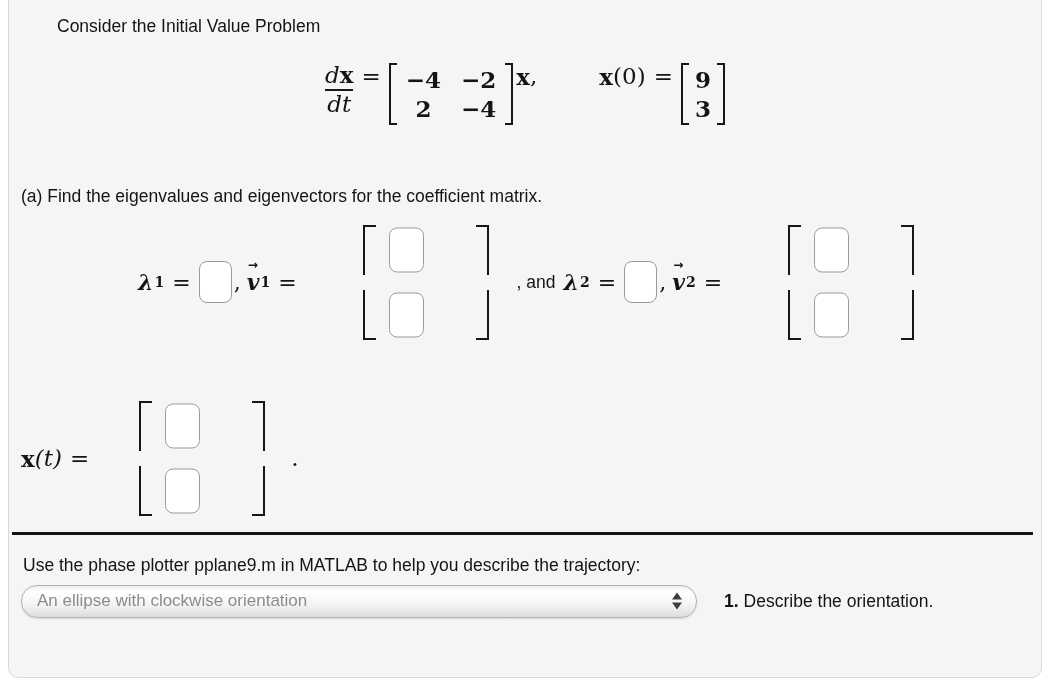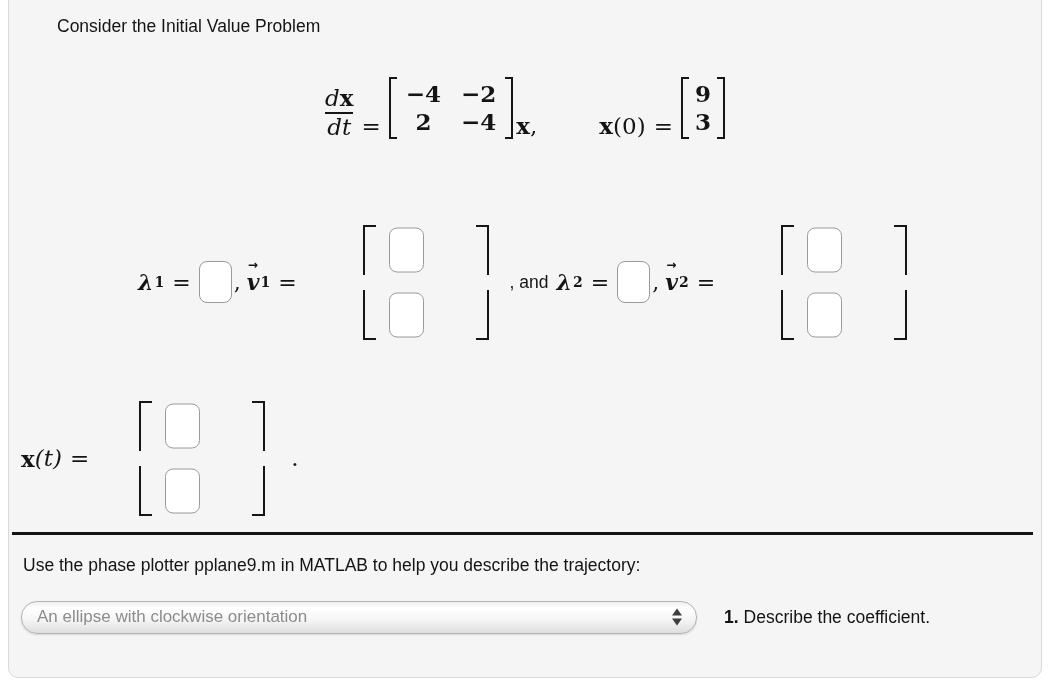--- a/index.html
+++ b/index.html
@@ -53,28 +53,28 @@
 
   
   .ibox {
     width:35px; height:45px; background:#ffffff;
     border:1.7px solid #9a9a9a; border-radius:8px; outline:none;
     font-family:"Liberation Sans", sans-serif; font-size:16px; text-align:center; color:#141414; padding:0;
   }
   .ibox.small { width:33px; height:42px; vertical-align:middle; }
 
   
-  .eq-row   { position:absolute; left:0; right:0; top:76px;  height:76px;  display:flex; align-items:flex-end; justify-content:center; }
+  .eq-row   { position:absolute; left:0; right:0; top:76px;  height:76px;  display:flex; align-items:flex-start; justify-content:center; }
   .eig-row  { position:absolute; left:0; right:0; top:228px; height:134px; display:flex; align-items:center; padding-left:129px; font-size:22px; }
   .xt-row   { position:absolute; left:0; right:0; top:408px; height:126px; display:flex; align-items:center; padding-left:12px; font-size:23px; }
 
   .divider { position:absolute; left:3px; width:1021px; top:545px; height:2.5px; background:#141414; }
 
   
-  .dd-row { position:absolute; left:12px; top:612px; height:36px; display:flex; align-items:center; }
+  .dd-row { position:absolute; left:12px; top:596px; height:36px; display:flex; align-items:center; }
   .select {
     position:relative; width:676px; height:33px; border:1px solid #b3b3b3; border-radius:16px;
     background:linear-gradient(180deg,#efefef 0%,#ffffff 20%,#f4f4f4 60%,#dedede 100%);
     box-shadow:0 1px 2px rgba(0,0,0,0.12);
     display:flex; align-items:center; padding:0 34px 0 15px; cursor:default;
   }
   .select .val { font-size:17px; color:#8c8c8c; white-space:nowrap; overflow:hidden; }
   .spin { position:absolute; right:14px; top:50%; transform:translateY(-50%); display:flex; flex-direction:column; gap:3px; }
   .tri-up   { width:0; height:0; border-left:5px solid transparent; border-right:5px solid transparent; border-bottom:7px solid #3e3e3e; }
   .tri-down { width:0; height:0; border-left:5px solid transparent; border-right:5px solid transparent; border-top:7px solid #3e3e3e; }
@@ -114,20 +114,21 @@
     <span class="bmat">
       <span class="bk l"></span>
       <span class="cells one" style="padding:3px 6px;">
         <span>9</span>
         <span>3</span>
       </span>
       <span class="bk r"></span>
     </span>
   </div>
 
+  <div class="txt" style="left:12px; top:199px;">(a) Find the eigenvalues and eigenvectors for the coefficient matrix.</div>
 
   <div class="eig-row">
     <span class="m mbi">λ</span>
       <span class="msub">1</span>
     <span class="meq">=</span>
     <input class="ibox small" type="text" value="" style="">
     <span class="mcomma">,</span>
     <span class="vv"><span class="arr">→</span><span>v</span></span>
       <span class="msub">1</span>
     <span class="meq">=</span>
@@ -138,21 +139,21 @@
           <input class="ibox" type="text" value="" style="">
           <span class="pc r"></span>
         </span>
       <span class="svec-row bot">
           <span class="pc l"></span>
           <input class="ibox" type="text" value="" style="">
           <span class="pc r"></span>
         </span>
     </span>
 
-    <span style="margin-left:21px; font-size:17.5px; font-family:'Liberation Sans',sans-serif;">, and</span>
+    <span style="margin-left:28px; font-size:17.5px; font-family:'Liberation Sans',sans-serif;">, and</span>
     <span class="m mbi" style="margin-left:8px;">λ</span>
       <span class="msub">2</span>
     <span class="meq">=</span>
     <input class="ibox small" type="text" value="" style="">
     <span class="mcomma">,</span>
     <span class="vv"><span class="arr">→</span><span>v</span></span>
       <span class="msub">2</span>
     <span class="meq">=</span>
 
     <span class="svec" style="margin-left:58px;">
@@ -195,17 +196,17 @@
 
   <div class="dd-row">
     <div class="select">
       <span class="val">An ellipse with clockwise orientation</span>
       <span class="spin">
         <span class="tri-up"></span>
         <span class="tri-down"></span>
       </span>
     </div>
     <div class="dd-label">
-      <b>1.</b><span>Describe the coefficient.</span>
+      <b>1.</b><span>Describe the orientation.</span>
     </div>
   </div>
 
 </div>
 
 </body></html>

